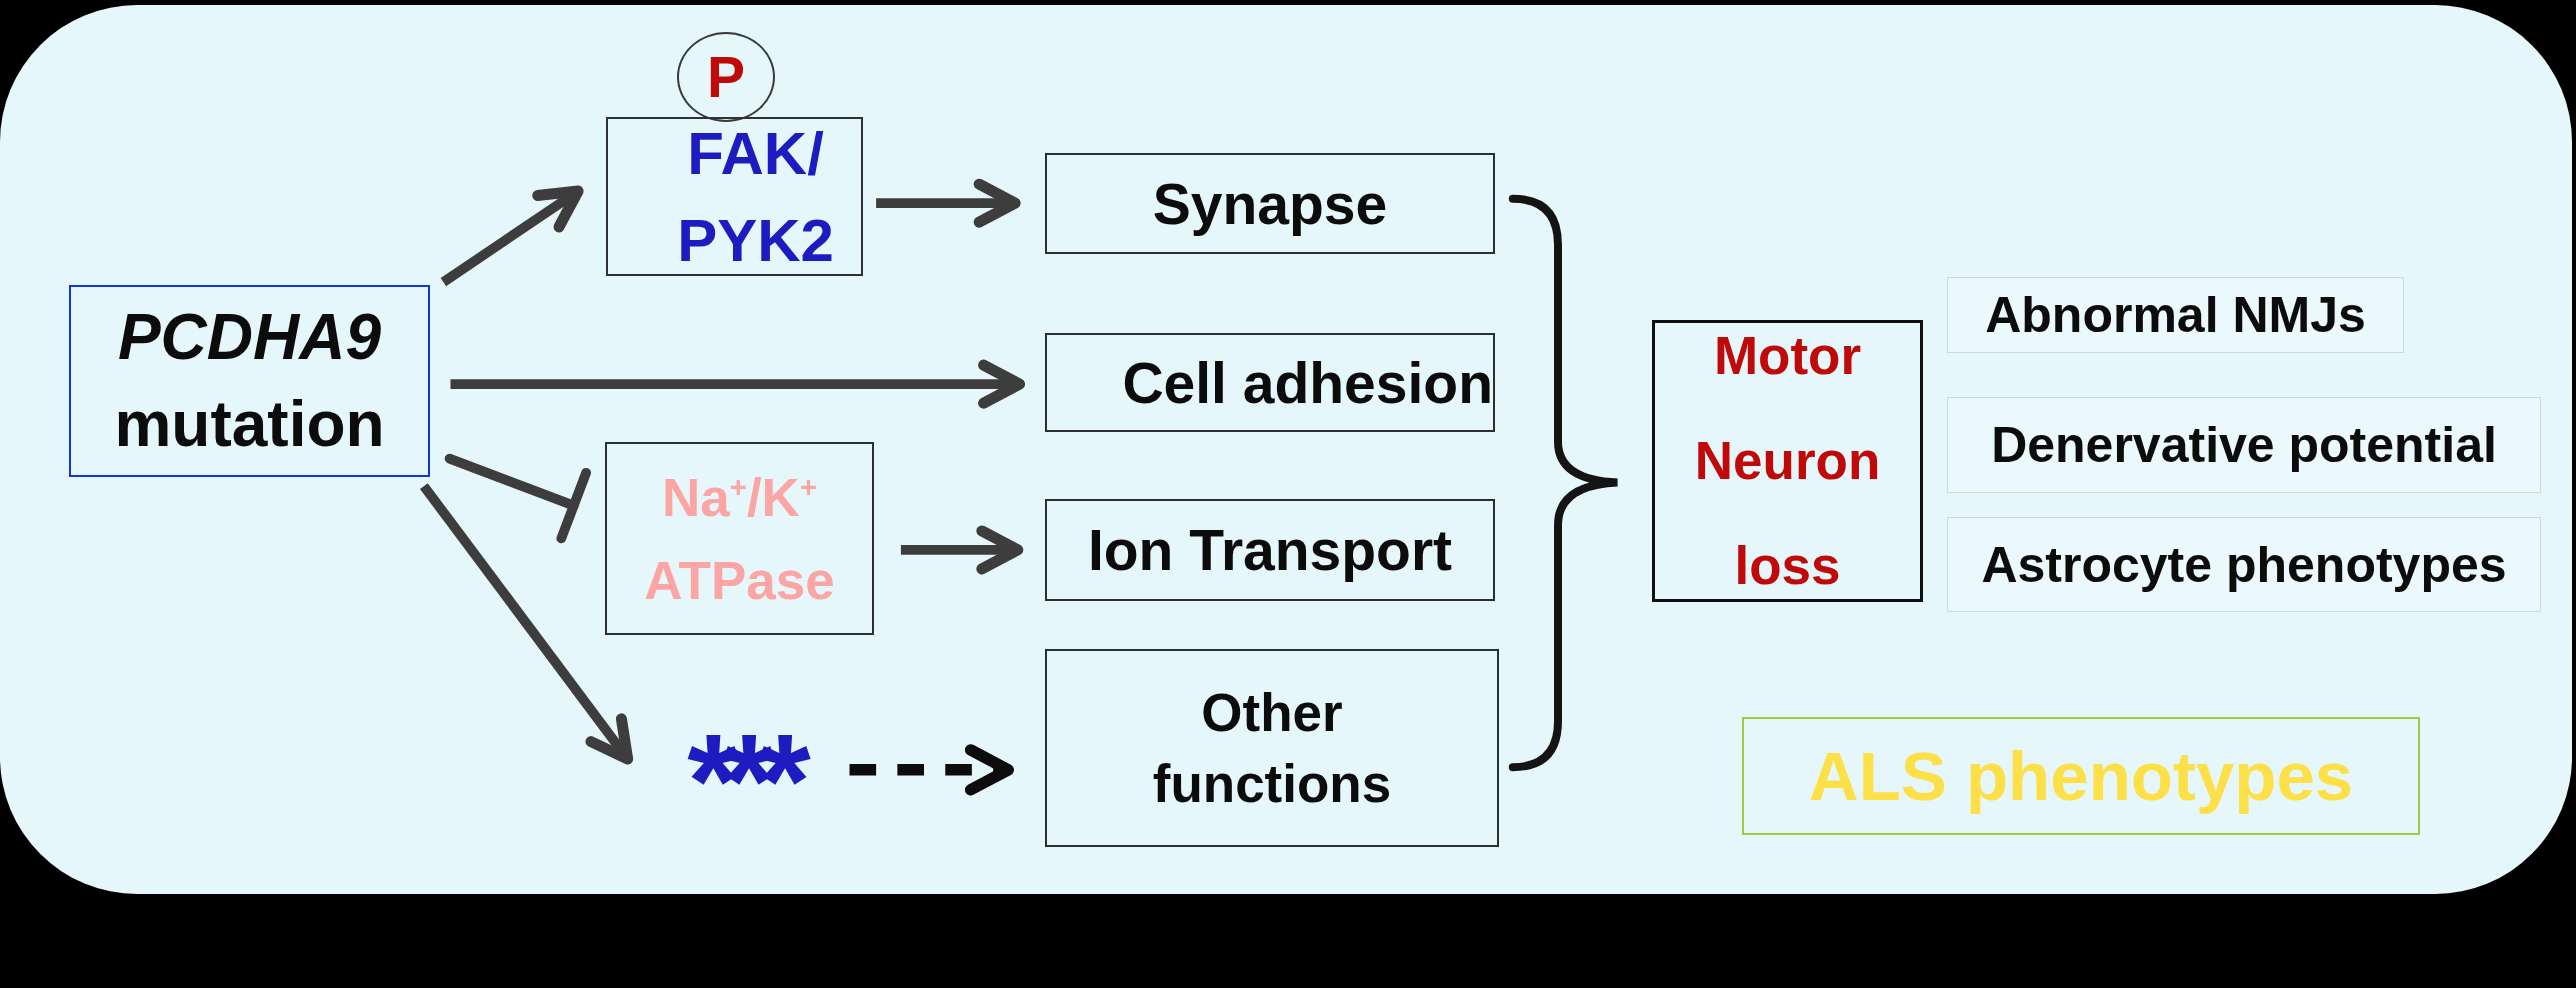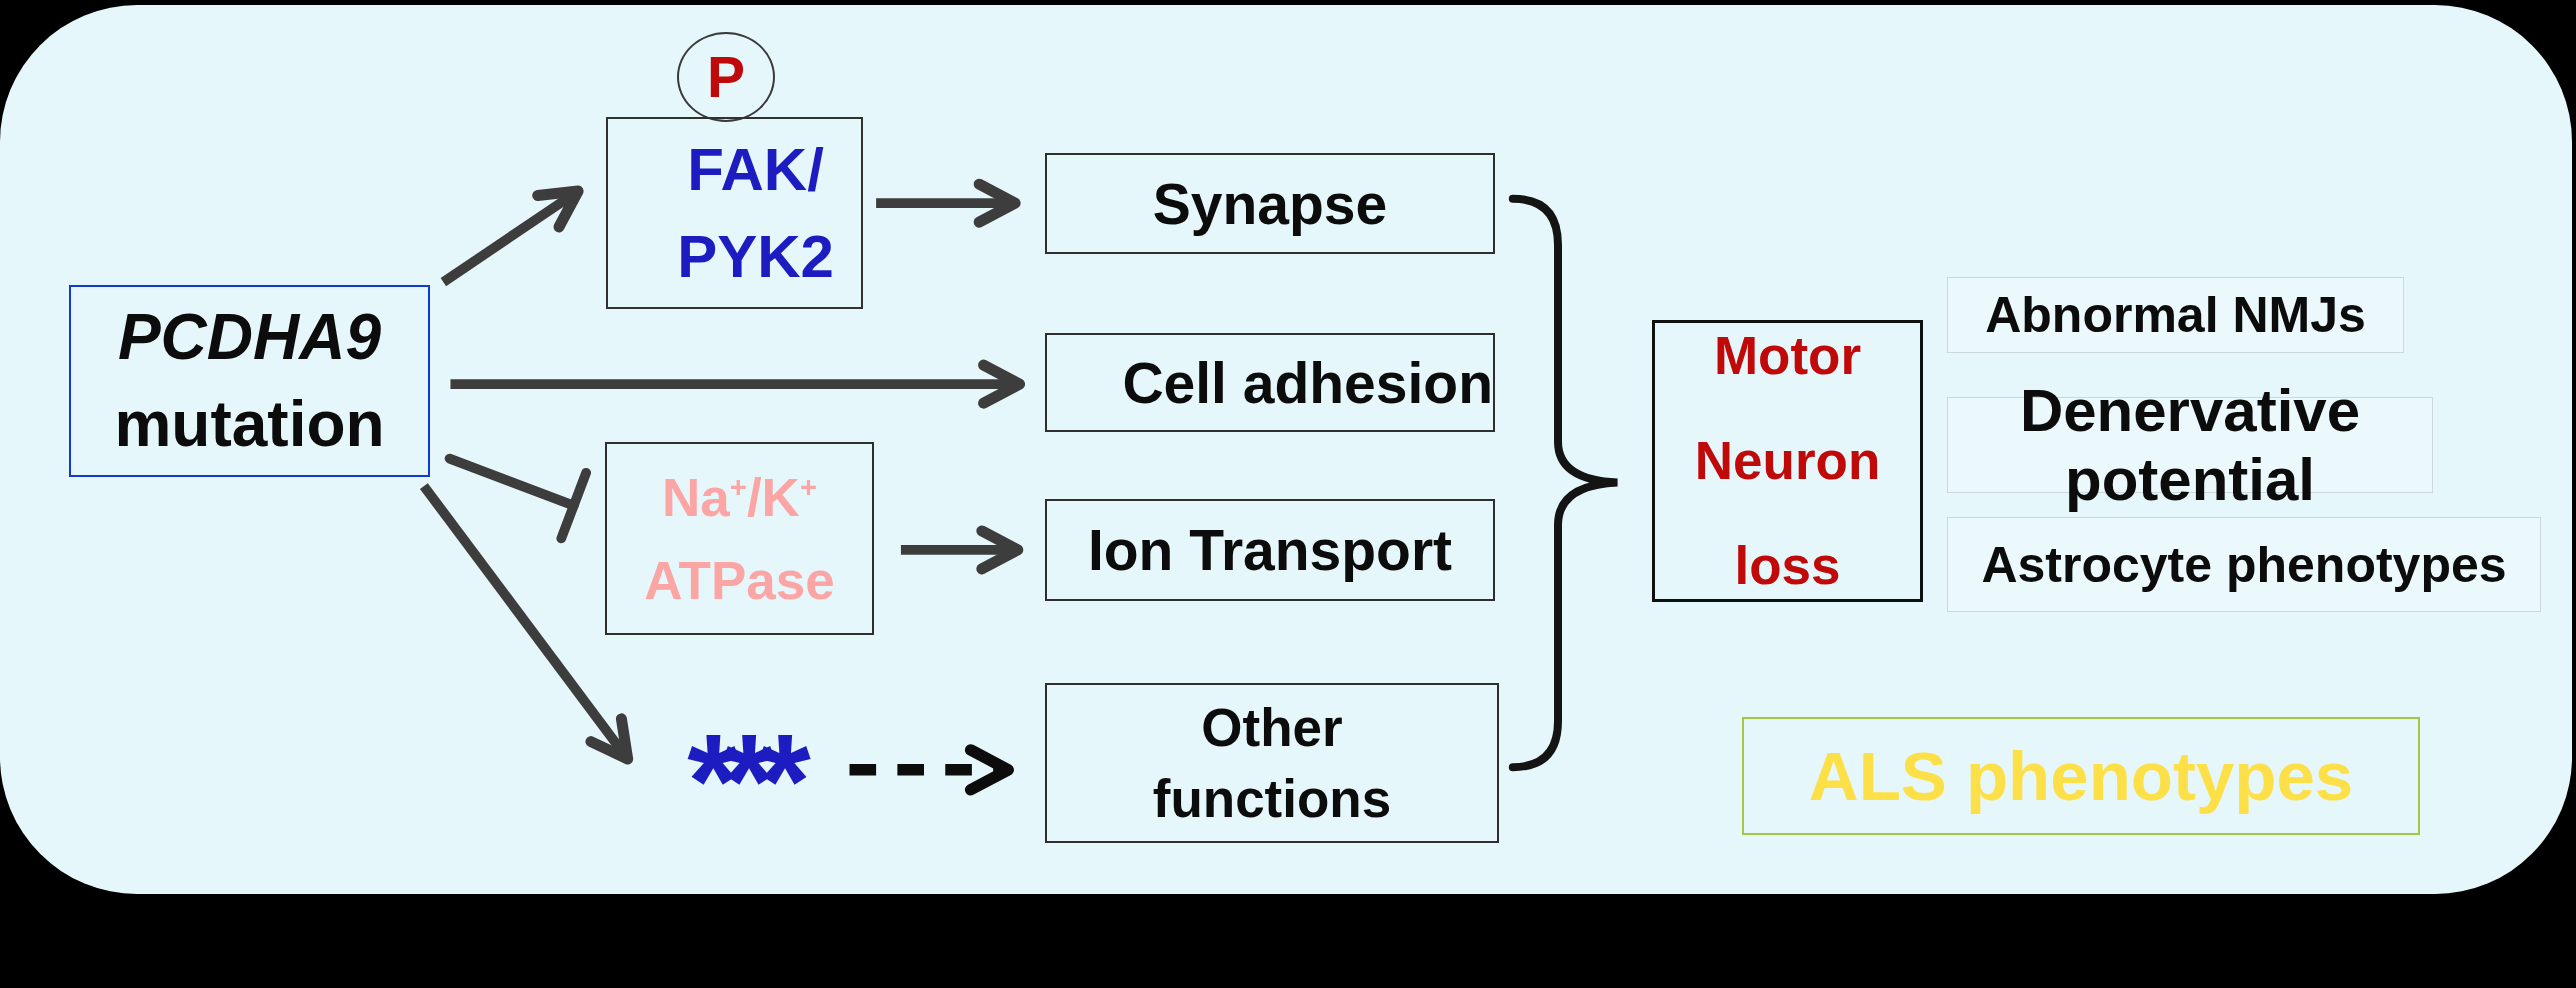--- a/index.html
+++ b/index.html
@@ -11,29 +11,29 @@
   .box{position:absolute;z-index:2;box-sizing:border-box;display:flex;flex-direction:column;
        justify-content:center;align-items:center;text-align:center;font-weight:700;color:#0c0c0c;
        background:transparent;}
   .ln{display:block;}
   .italic{font-style:italic;}
   sup.plus{font-size:0.55em;vertical-align:super;line-height:0;}
 
   #pcdha9 {left:69px;  top:285px;width:361px;height:192px;border:2.7px solid #1238d4;font-size:64px;line-height:87px;}
   #pcircle{left:677px; top:32px; width:98px;height:90px;border:2.7px solid #3a3a3a;border-radius:50%;
            color:#c00a0a;font-size:57px;z-index:1;justify-content:center;}
-  #fak    {left:606px; top:117px;width:257px;height:192px;border:2.7px solid #313131;color:#1c1cc0;font-size:60px;line-height:87px;padding-left:42px;}
+  #fak    {left:606px; top:117px;width:257px;height:159px;border:2.7px solid #313131;color:#1c1cc0;font-size:60px;line-height:87px;padding-left:42px;}
   #synapse{left:1045px;top:153px;width:450px;height:101px;border:2.7px solid #2e2e2e;font-size:57px;}
   #celladh{left:1045px;top:333px;width:450px;height:99px;border:2.7px solid #2e2e2e;font-size:57px;align-items:flex-end;}
   #nak    {left:605px; top:442px;width:269px;height:193px;border:2.7px solid #2e2e2e;color:#fca5a5;font-size:53px;line-height:83px;}
   #iontr  {left:1045px;top:499px;width:450px;height:102px;border:2.7px solid #2e2e2e;font-size:57px;}
-  #other  {left:1045px;top:683px;width:454px;height:160px;border:2.7px solid #2e2e2e;font-size:53px;line-height:71px;}
+  #other  {left:1045px;top:649px;width:454px;height:198px;border:2.7px solid #2e2e2e;font-size:53px;line-height:71px;}
   #motor  {left:1652px;top:320px;width:271px;height:282px;border:3.5px solid #101010;color:#c00a0a;font-size:53px;line-height:92px;gap:13px;}
   #nmjs   {left:1947px;top:277px;width:457px;height:76px; border:1.8px solid #ccd8dc;background:#ebf9fc;font-size:50px;}
-  #denerv {left:1947px;top:397px;width:486px;height:96px;border:1.8px solid #ccd8dc;background:#ebf9fc;font-size:60px;align-items:center;}
+  #denerv {left:1947px;top:397px;width:594px;height:96px;border:1.8px solid #ccd8dc;background:#ebf9fc;font-size:50px;align-items:center;}
   #astro  {left:1947px;top:517px;width:594px;height:95px;border:1.8px solid #ccd8dc;background:#ebf9fc;font-size:50px;}
   #als    {left:1742px;top:717px;width:678px;height:118px;border:2.7px solid #a6c83e;color:#fde047;font-size:69px;}
   #stars  {left:646px; top:715px;width:190px;height:133px;color:#1c1cc0;font-size:133px;line-height:133px;
            letter-spacing:-0.12em;justify-content:flex-start;}
 </style>
 </head>
 <body>
 
 <div id="stage">
   <div id="panel"></div>

